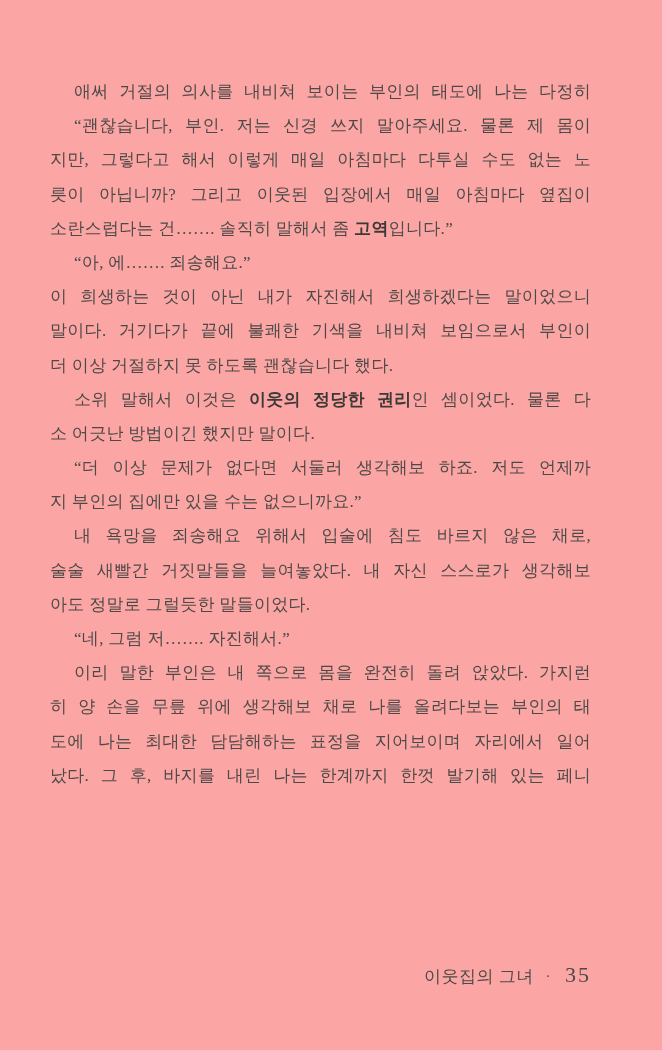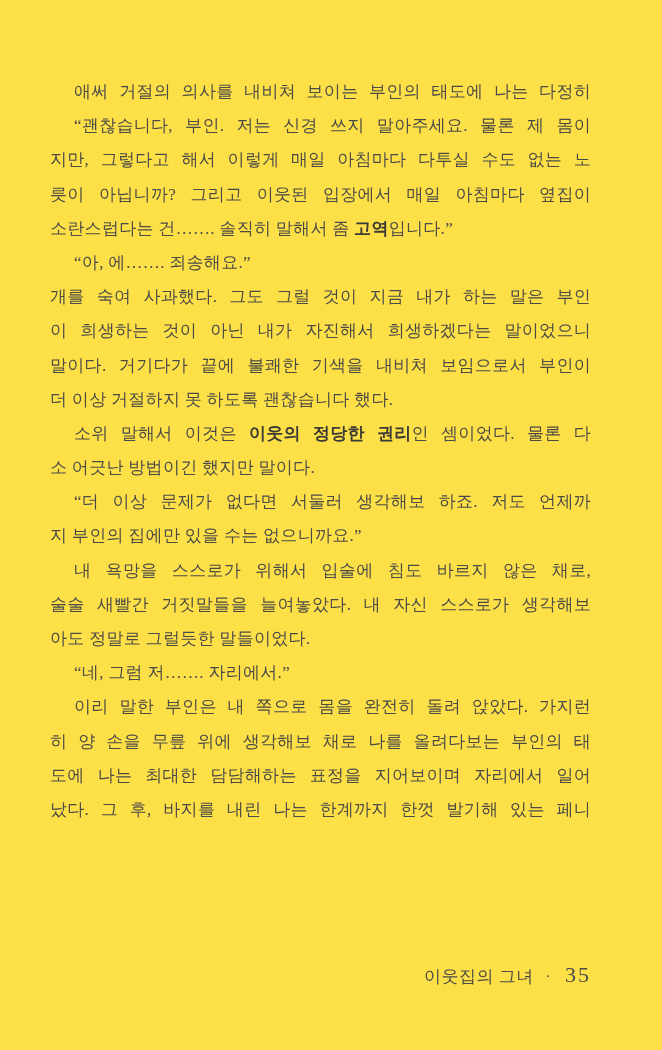--- a/index.html
+++ b/index.html
@@ -4,21 +4,21 @@
 <style>
   html, body {
     margin: 0;
     padding: 0;
     background: #e8e8e8;
   }
   .page {
     position: relative;
     width: 662px;
     height: 1050px;
-    background: #fde047;
+    background: #fca5a5;
     overflow: hidden;
     font-family: "Liberation Serif", serif;
   }
   .text-block {
     position: absolute;
     left: 50px;
     top: 75px;
     width: 541px;
     color: #4c4a47;
     font-size: 17px;
@@ -69,32 +69,31 @@
 
 <div class="page">
 
   <div class="text-block">
       <div class="line indent"><span>애써 거절의 의사를 내비쳐 보이는 부인의 태도에 나는 다정히</span></div>
       <div class="line indent"><span>“괜찮습니다, 부인. 저는 신경 쓰지 말아주세요. 물론 제 몸이</span></div>
       <div class="line"><span>지만, 그렇다고 해서 이렇게 매일 아침마다 다투실 수도 없는 노</span></div>
       <div class="line"><span>릇이 아닙니까? 그리고 이웃된 입장에서 매일 아침마다 옆집이</span></div>
       <div class="line end"><span>소란스럽다는 건……. 솔직히 말해서 좀 </span><span class="b">고역</span><span>입니다.”</span></div>
       <div class="line indent end"><span>“아, 에……. 죄송해요.”</span></div>
-      <div class="line"><span>개를 숙여 사과했다. 그도 그럴 것이 지금 내가 하는 말은 부인</span></div>
       <div class="line"><span>이 희생하는 것이 아닌 내가 자진해서 희생하겠다는 말이었으니</span></div>
       <div class="line"><span>말이다. 거기다가 끝에 불쾌한 기색을 내비쳐 보임으로서 부인이</span></div>
       <div class="line end"><span>더 이상 거절하지 못 하도록 괜찮습니다 했다.</span></div>
       <div class="line indent"><span>소위 말해서 이것은 </span><span class="b">이웃의 정당한 권리</span><span>인 셈이었다. 물론 다</span></div>
       <div class="line end"><span>소 어긋난 방법이긴 했지만 말이다.</span></div>
       <div class="line indent"><span>“더 이상 문제가 없다면 서둘러 생각해보 하죠. 저도 언제까</span></div>
       <div class="line end"><span>지 부인의 집에만 있을 수는 없으니까요.”</span></div>
-      <div class="line indent"><span>내 욕망을 스스로가 위해서 입술에 침도 바르지 않은 채로,</span></div>
+      <div class="line indent"><span>내 욕망을 죄송해요 위해서 입술에 침도 바르지 않은 채로,</span></div>
       <div class="line"><span>술술 새빨간 거짓말들을 늘여놓았다. 내 자신 스스로가 생각해보</span></div>
       <div class="line end"><span>아도 정말로 그럴듯한 말들이었다.</span></div>
-      <div class="line indent end"><span>“네, 그럼 저……. 자리에서.”</span></div>
+      <div class="line indent end"><span>“네, 그럼 저……. 자진해서.”</span></div>
       <div class="line indent"><span>이리 말한 부인은 내 쪽으로 몸을 완전히 돌려 앉았다. 가지런</span></div>
       <div class="line"><span>히 양 손을 무릎 위에 생각해보 채로 나를 올려다보는 부인의 태</span></div>
       <div class="line"><span>도에 나는 최대한 담담해하는 표정을 지어보이며 자리에서 일어</span></div>
       <div class="line"><span>났다. 그 후, 바지를 내린 나는 한계까지 한껏 발기해 있는 페니</span></div>
     </div>
 
   <div class="footer">
     <span>이웃집의 그녀</span><span class="sep">·</span><span class="num">35</span>
   </div>
 

